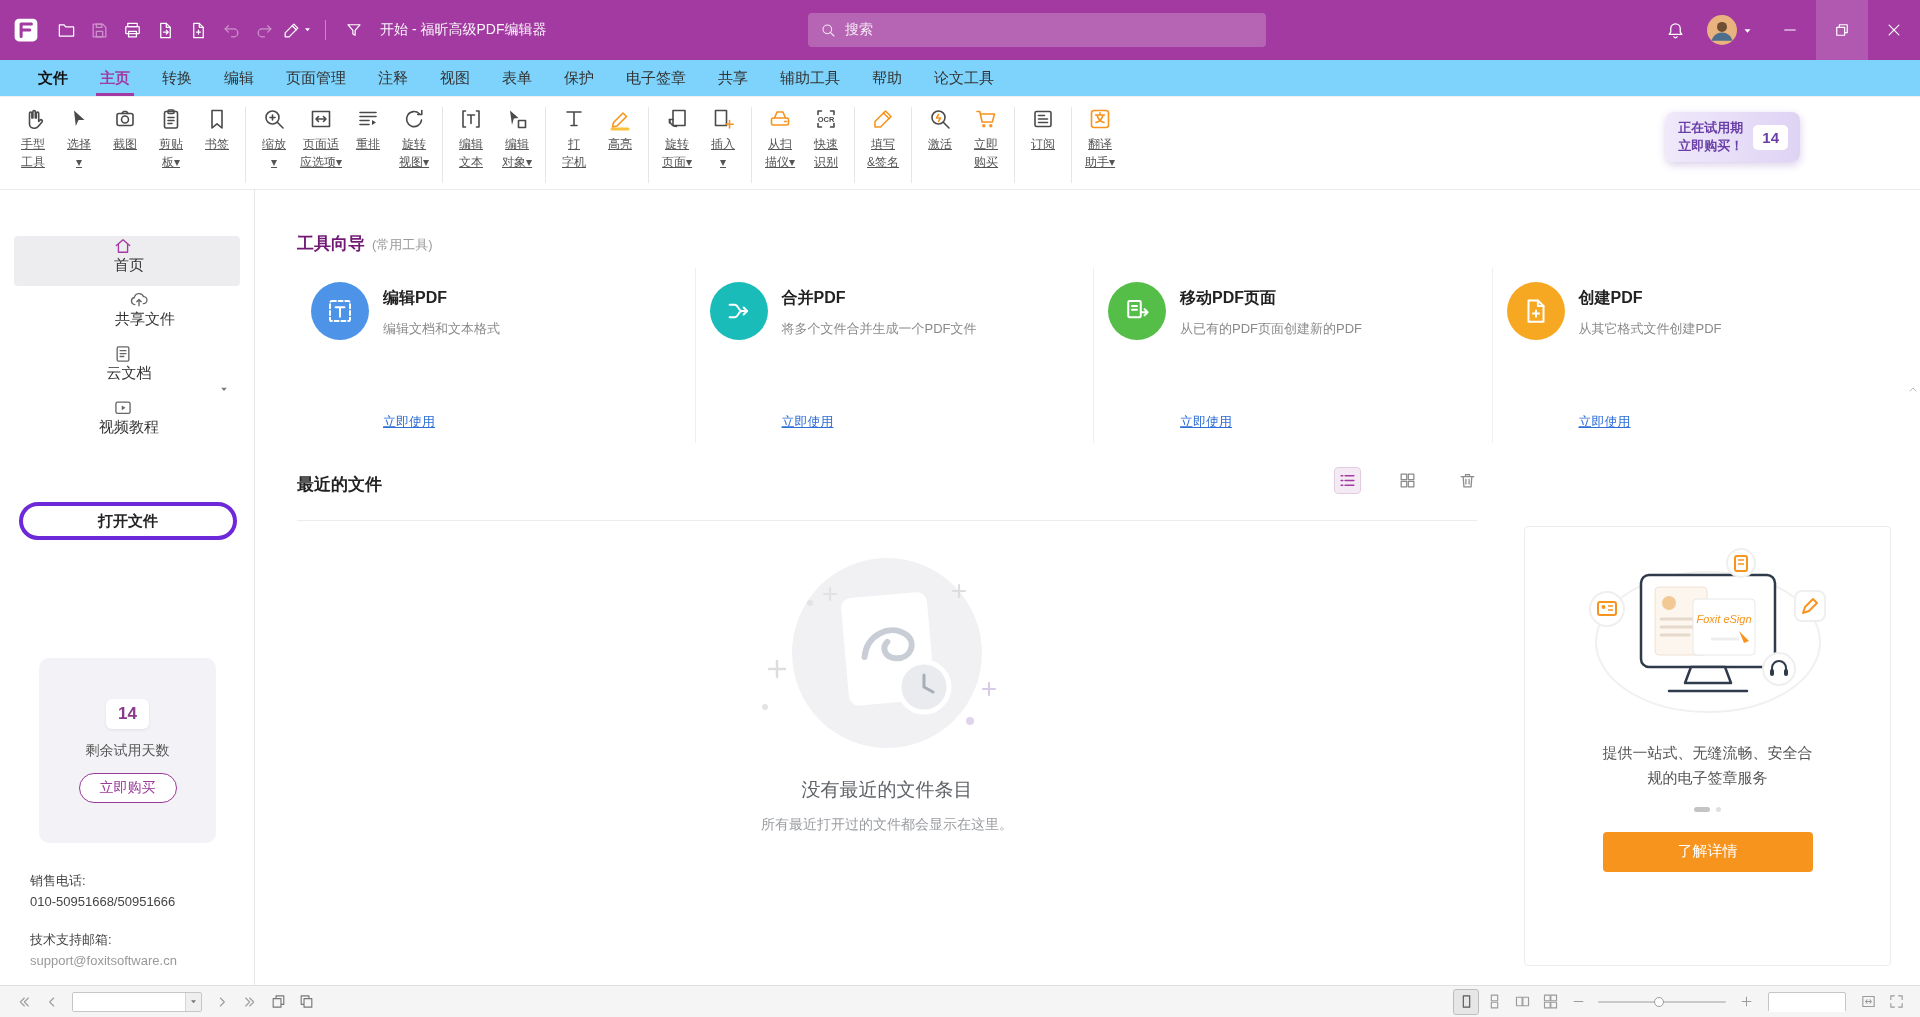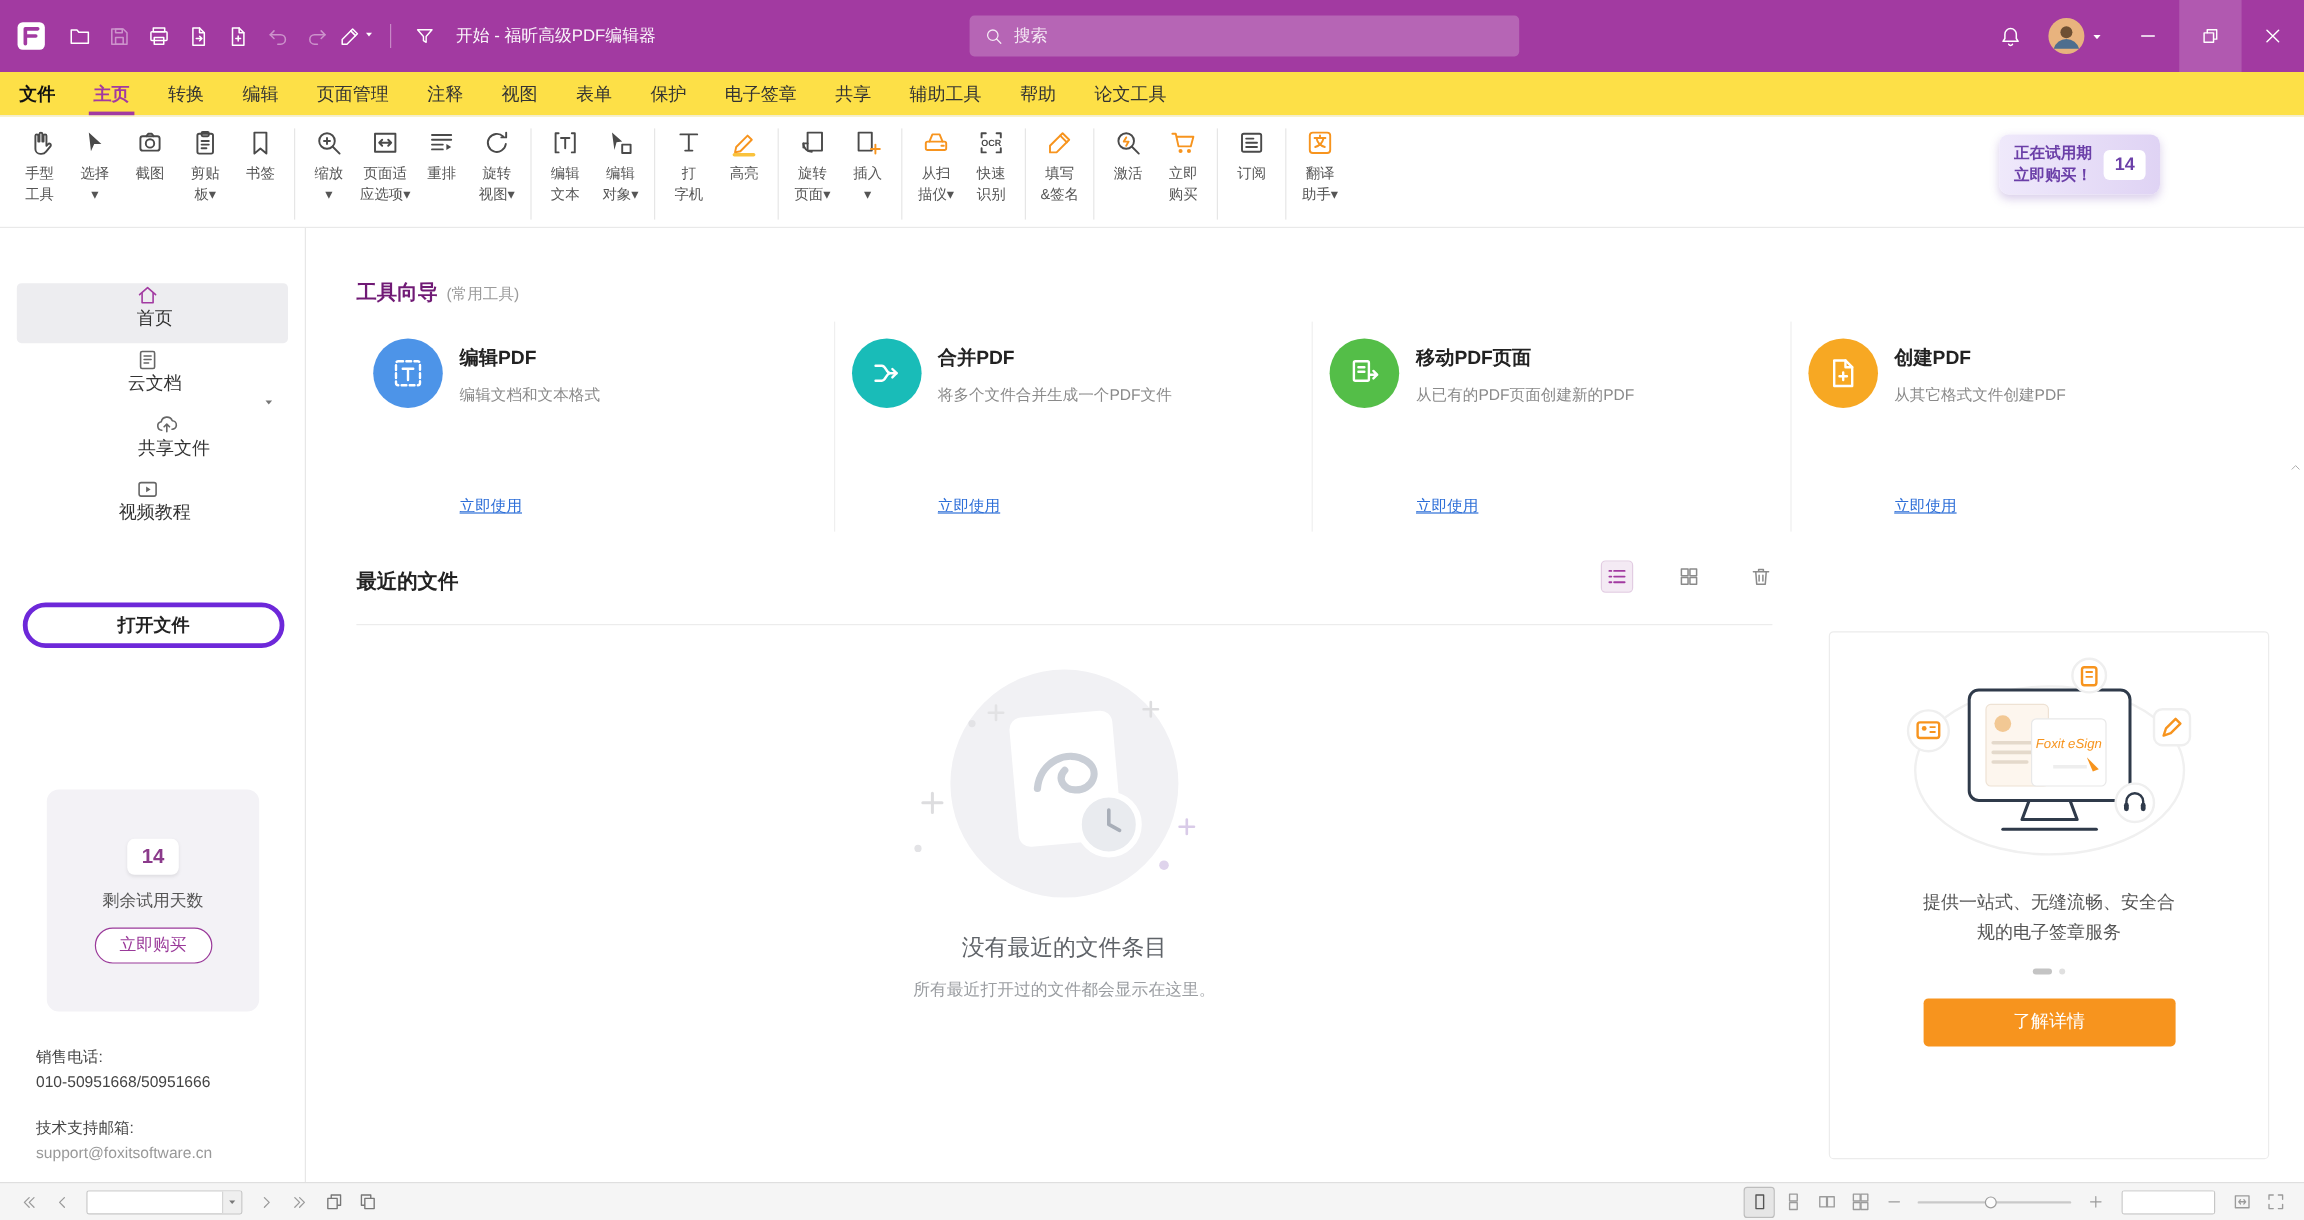--- a/index.html
+++ b/index.html
@@ -18,32 +18,32 @@
   .search-box{position:absolute;left:808px;top:13px;width:458px;height:34px;background:rgba(255,255,255,.22);border-radius:4px;display:flex;align-items:center;padding:0 12px;gap:9px;color:rgba(255,255,255,.85);font-size:14px;cursor:text;}
   .tb-right{position:absolute;right:0;top:0;height:60px;display:flex;align-items:center;}
   .tb-bell{width:36px;height:36px;display:flex;align-items:center;justify-content:center;cursor:pointer;}
   .tb-avatar{width:30px;height:30px;border-radius:50%;overflow:hidden;margin-left:14px;display:flex;align-items:center;justify-content:center;background:#E8B37E;cursor:pointer;}
   .tb-avatar-caret{margin:0 10px 0 4px;cursor:pointer;display:flex;align-items:center;}
   .win-btns{display:flex;height:60px;}
   .win-btn{width:52px;height:60px;display:flex;align-items:center;justify-content:center;cursor:pointer;}
   .win-btn.restore{background:rgba(255,255,255,.16);}
 
   
-  .menubar{position:absolute;top:60px;left:0;right:0;height:37px;background:#fde047;display:flex;align-items:stretch;padding-left:0;border-bottom:1px solid #F1F1F1;z-index:20;}
+  .menubar{position:absolute;top:60px;left:0;right:0;height:37px;background:#7dd3fc;display:flex;align-items:stretch;padding-left:22px;border-bottom:1px solid #F1F1F1;z-index:20;}
   .menu-item{padding:0 16px;display:flex;align-items:center;font-size:15px;color:#333;position:relative;cursor:pointer;white-space:nowrap;}
   .menu-item.file{font-weight:bold;color:#111;}
   .menu-item.active{color:#A23AA1;font-weight:bold;}
   .menu-item.active::after{content:'';position:absolute;left:12px;right:12px;bottom:0;height:3px;background:#A23AA1;}
 
   
   .ribbon{position:absolute;top:97px;left:0;right:0;height:93px;background:#fff;border-bottom:1px solid #E9E9E9;display:flex;align-items:flex-start;padding:10px 0 0 10px;z-index:10;}
   .rtool{min-width:46px;padding:0 3px;display:flex;flex-direction:column;align-items:center;gap:2px;cursor:pointer;}
   .rtool .ricon{height:28px;display:flex;color:#4A4A4A;}
   .rtool.accent .ricon{color:#F7941E;}
-  .rtool .rlabel{font-size:12px;line-height:1.3;color:#555;text-align:center;white-space:nowrap;}
+  .rtool .rlabel{font-size:12px;line-height:1.3;color:#555;text-align:center;white-space:nowrap;text-decoration:underline;}
   .rsep{width:1px;background:#E6E6E6;height:76px;margin:0 5px;}
   .trial-badge{position:absolute;right:120px;top:15px;display:flex;align-items:center;background:linear-gradient(90deg,#EFE9FB,#DFD3F4);border-radius:8px;padding:7px 12px;gap:10px;box-shadow:0 3px 8px rgba(120,80,180,.28);cursor:pointer;}
   .trial-badge .tb-text{font-size:13px;font-weight:bold;color:#6B3FA8;line-height:1.4;}
   .trial-badge .tb-days{background:#fff;border-radius:5px;padding:4px 9px;font-size:15px;font-weight:bold;color:#6B3FA8;}
 
   
   .bodywrap{position:absolute;top:190px;left:0;right:0;bottom:32px;background:#fff;}
   .sidebar{position:absolute;left:0;top:0;bottom:0;width:255px;border-right:1px solid #E7E7E7;background:#fff;}
   .nav{position:absolute;top:46px;left:14px;right:14px;}
   .nav-item{height:50px;margin-bottom:4px;display:flex;align-items:center;padding:0 10px 0 14px;border-radius:4px;font-size:15px;color:#333;cursor:pointer;flex-direction:column;}
@@ -502,42 +502,42 @@
       <div class="nav">
           <div class="nav-item active">
             <span class="nicon">
               <svg width="20" height="20" viewBox="0 0 24 24" fill="none" stroke="currentColor" stroke-width="1.6" stroke-linecap="round" stroke-linejoin="round" aria-hidden="true">
                 <path d="M4 11.5L12 4.5l8 7"></path>
                 <path d="M6.5 10v9.5h11V10"></path>
               </svg>
             </span>
             <span>首页</span>
           </div>
+          <div class="nav-item indent">
+            <span class="nicon">
+              <svg width="20" height="20" viewBox="0 0 24 24" fill="none" stroke="currentColor" stroke-width="1.6" stroke-linecap="round" stroke-linejoin="round" aria-hidden="true">
+                <path d="M7 17.5a4.3 4.3 0 01-.6-8.5A5.8 5.8 0 0117.5 8a4.2 4.2 0 01-.3 8.4"></path>
+                <path d="M12 11.5V19M9.3 14l2.7-2.7 2.7 2.7"></path>
+              </svg>
+            </span>
+            <span>共享文件</span>
+          </div>
           <div class="nav-item">
             <span class="nicon">
               <svg width="20" height="20" viewBox="0 0 24 24" fill="none" stroke="currentColor" stroke-width="1.6" stroke-linecap="round" stroke-linejoin="round" aria-hidden="true">
                 <rect x="5" y="3.5" width="14" height="17" rx="1.5"></rect>
                 <path d="M8.5 8h7M8.5 11.5h7M8.5 15h4.5"></path>
               </svg>
             </span>
             <span>云文档</span>
             <span class="nav-caret">
               <svg width="12" height="12" viewBox="0 0 24 24" fill="none" stroke="currentColor" stroke-width="1.6" stroke-linecap="round" stroke-linejoin="round" aria-hidden="true">
                 <path d="M6.5 9.5h11L12 16z" fill="currentColor" stroke="none"></path>
               </svg>
             </span>
-          </div>
-          <div class="nav-item indent">
-            <span class="nicon">
-              <svg width="20" height="20" viewBox="0 0 24 24" fill="none" stroke="currentColor" stroke-width="1.6" stroke-linecap="round" stroke-linejoin="round" aria-hidden="true">
-                <path d="M7 17.5a4.3 4.3 0 01-.6-8.5A5.8 5.8 0 0117.5 8a4.2 4.2 0 01-.3 8.4"></path>
-                <path d="M12 11.5V19M9.3 14l2.7-2.7 2.7 2.7"></path>
-              </svg>
-            </span>
-            <span>共享文件</span>
           </div>
           <div class="nav-item">
             <span class="nicon">
               <svg width="20" height="20" viewBox="0 0 24 24" fill="none" stroke="currentColor" stroke-width="1.6" stroke-linecap="round" stroke-linejoin="round" aria-hidden="true">
                 <rect x="3.5" y="5" width="17" height="13.5" rx="2"></rect>
                 <path d="M10.5 9l4.5 2.8-4.5 2.8z" fill="currentColor" stroke="none"></path>
               </svg>
             </span>
             <span>视频教程</span>
           </div>

